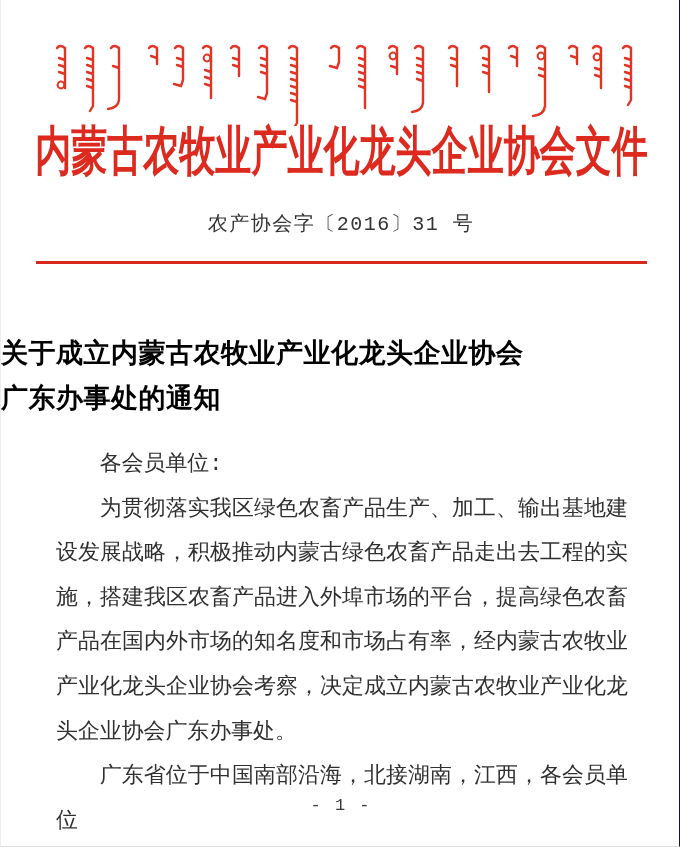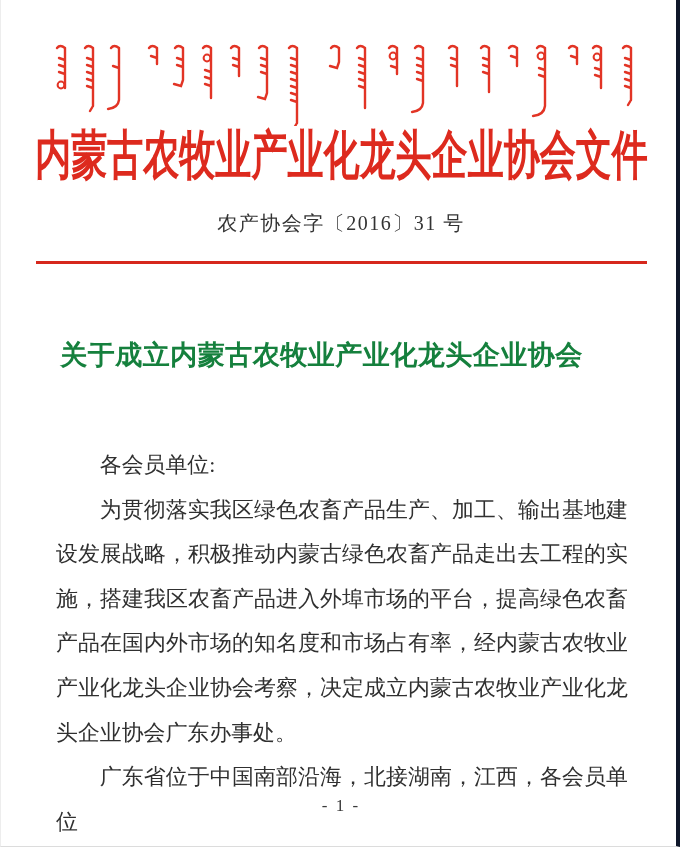--- a/index.html
+++ b/index.html
@@ -4,23 +4,23 @@
 <style>
   html,body { margin:0; padding:0; background:#ffffff; }
   .page {
     position: relative;
     width: 680px;
     height: 847px;
     background: #ffffff;
     overflow: hidden;
     box-sizing: border-box;
     border-left: 1px solid #ededed;
-    border-right: 4px solid #0f172a;
+    border-right: 1px solid #0f172a;
     border-bottom: 1px solid #dcdcdc;
-    font-family: Liberation Serif, serif;
+    font-family: Liberation Mono, monospace;
   }
   .mongolian-banner {
     position: absolute;
     left: 52px;
     top: 40px;
     width: 590px;
     height: 86px;
   }
   .org-title-wrap {
     position: absolute;
@@ -57,26 +57,25 @@
     left: 35px;
     width: 611px;
     height: 3px;
     background: #d6281c;
   }
   .notice-title {
     position: absolute;
     top: 333px;
     left: 0;
     width: 641px;
-    text-align: center;
     font-size: 27px;
     font-weight: bold;
     line-height: 45px;
     letter-spacing: 0.5px;
-    color: #15803d;
+    color: #000000;
   }
   .body-text {
     position: absolute;
     top: 443px;
     left: 55px;
     width: 572px;
     font-size: 21.9px;
     line-height: 44.6px;
     color: #303030;
     text-align: justify;
@@ -130,20 +129,21 @@
   <div class="org-title-wrap">
     <span class="org-title">内蒙古农牧业产业化龙头企业协会文件</span>
   </div>
 
   <div class="doc-number">农产协会字〔2016〕31 号</div>
 
   <div class="red-divider"></div>
 
   <div class="notice-title">
     <div>关于成立内蒙古农牧业产业化龙头企业协会</div>
+    <div>广东办事处的通知</div>
   </div>
 
   <div class="body-text">
     <p class="salutation">各会员单位:</p>
     <p>为贯彻落实我区绿色农畜产品生产、加工、输出基地建设发展战略，积极推动内蒙古绿色农畜产品走出去工程的实施，搭建我区农畜产品进入外埠市场的平台，提高绿色农畜产品在国内外市场的知名度和市场占有率，经内蒙古农牧业产业化龙头企业协会考察，决定成立内蒙古农牧业产业化龙头企业协会广东办事处。</p>
     <p>广东省位于中国南部沿海，北接湖南，江西，各会员单位</p>
   </div>
 
   <div class="page-number">- 1 -</div>
 

